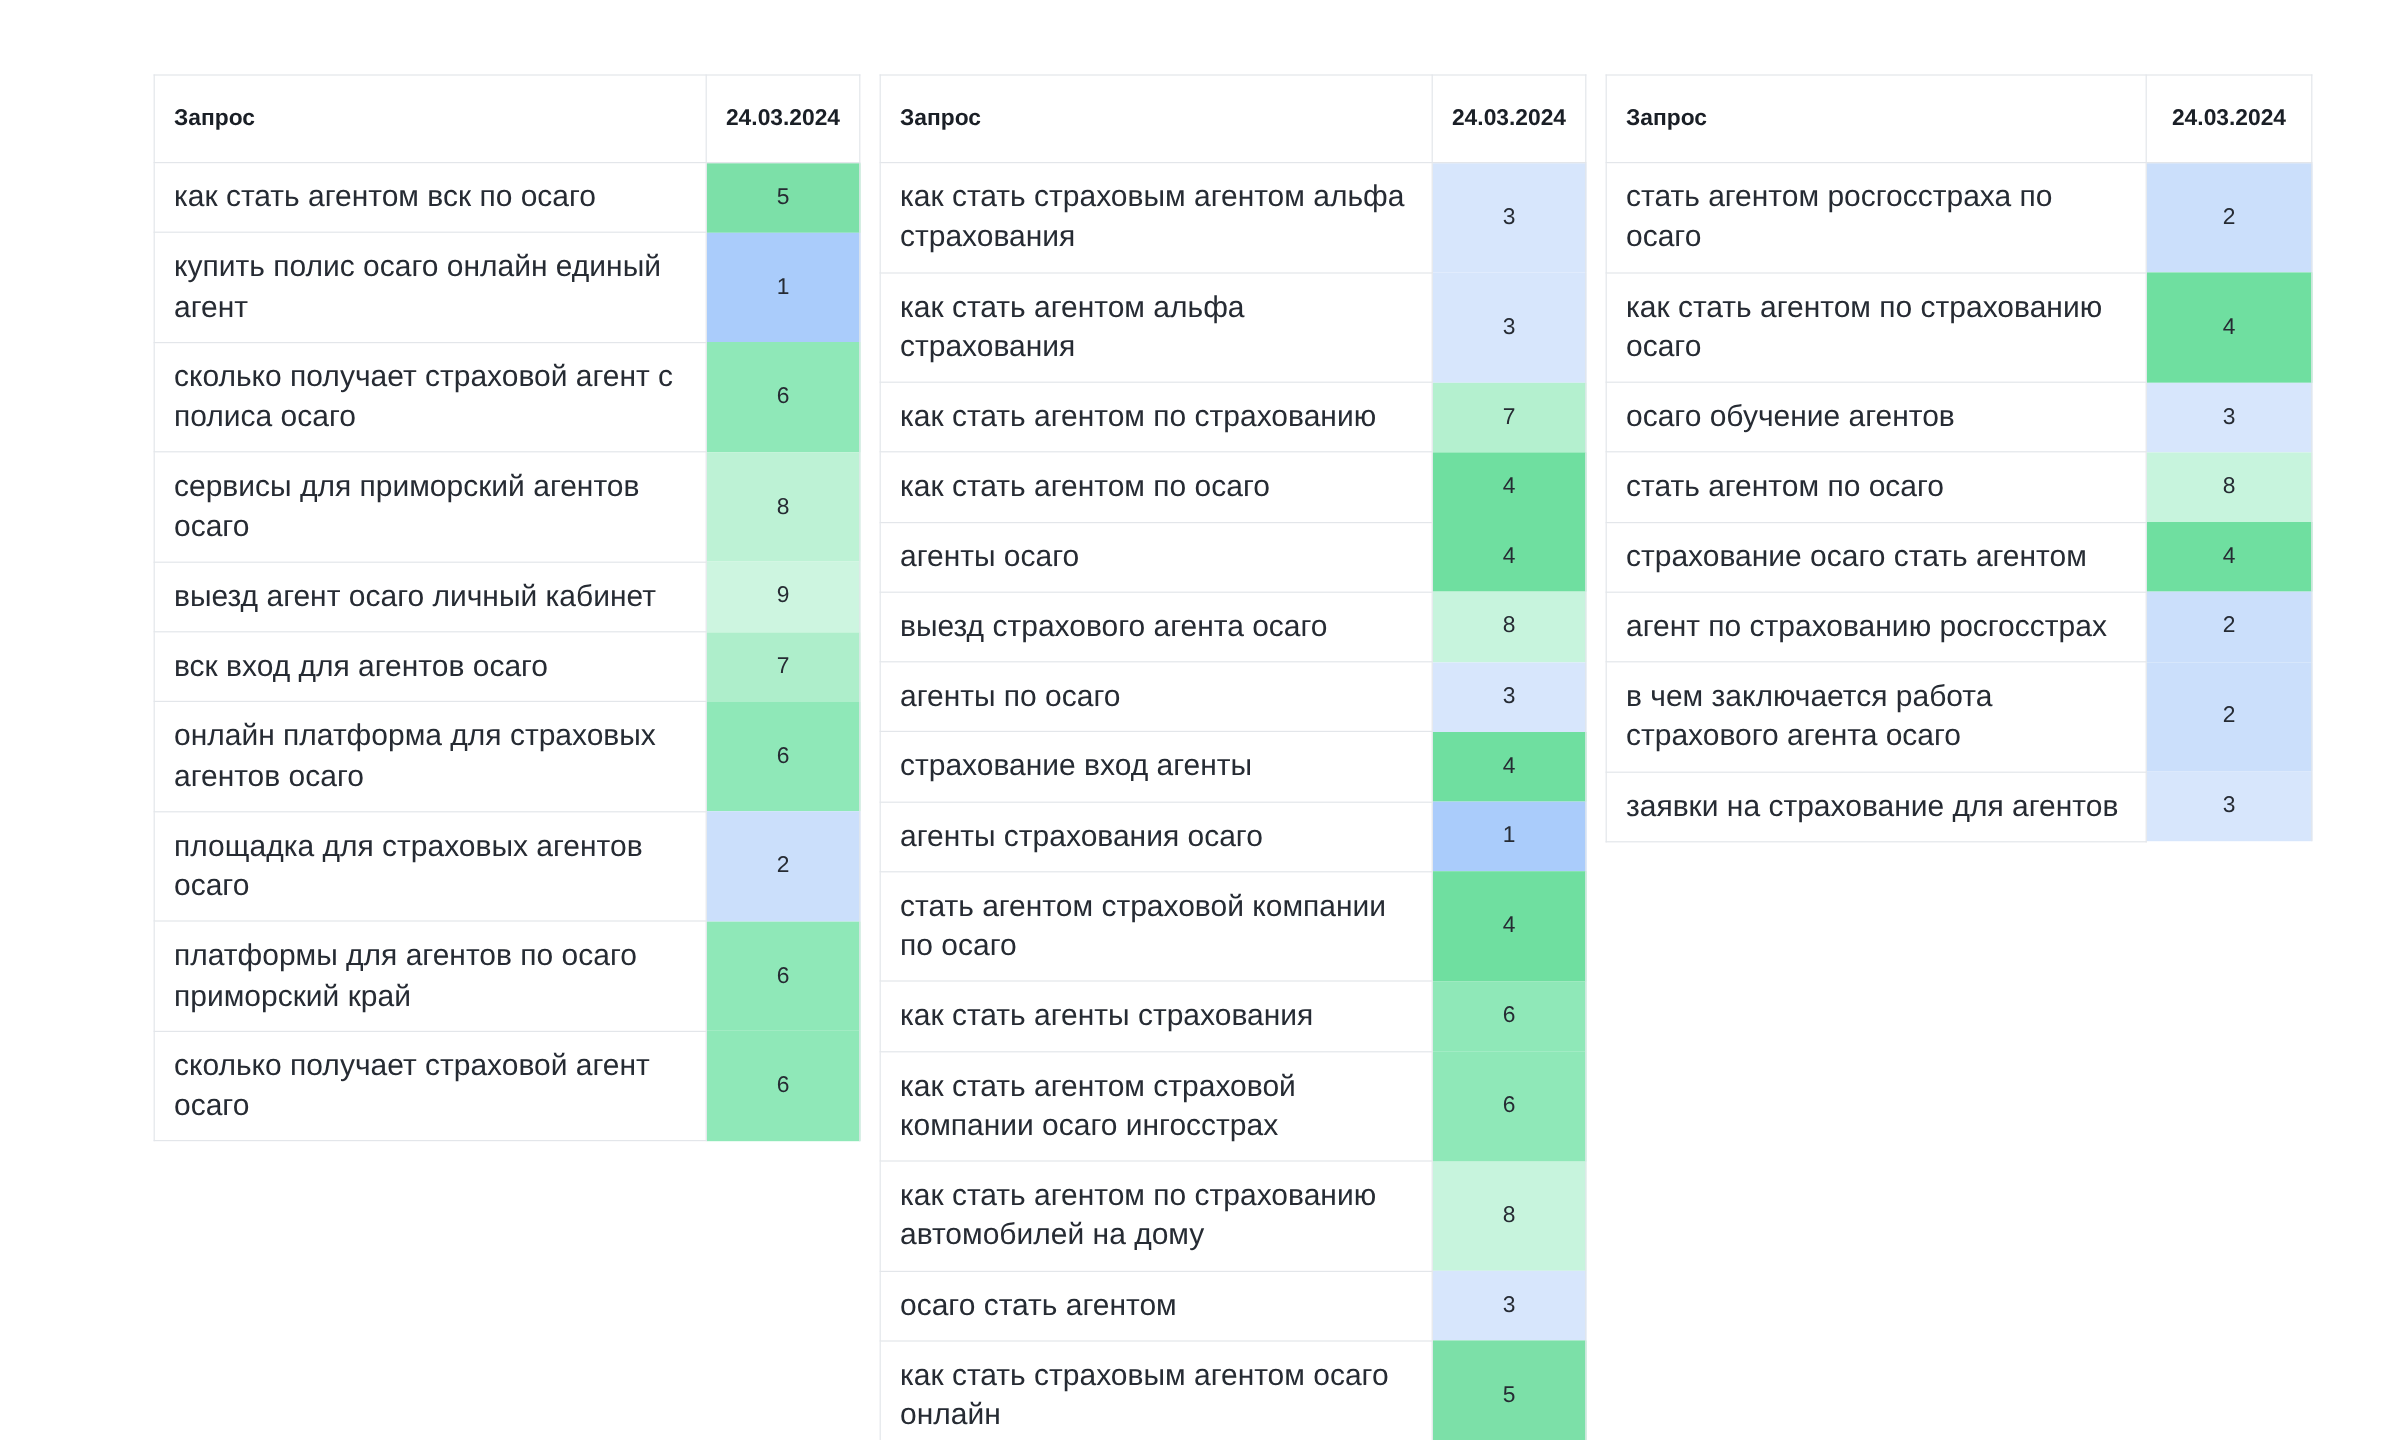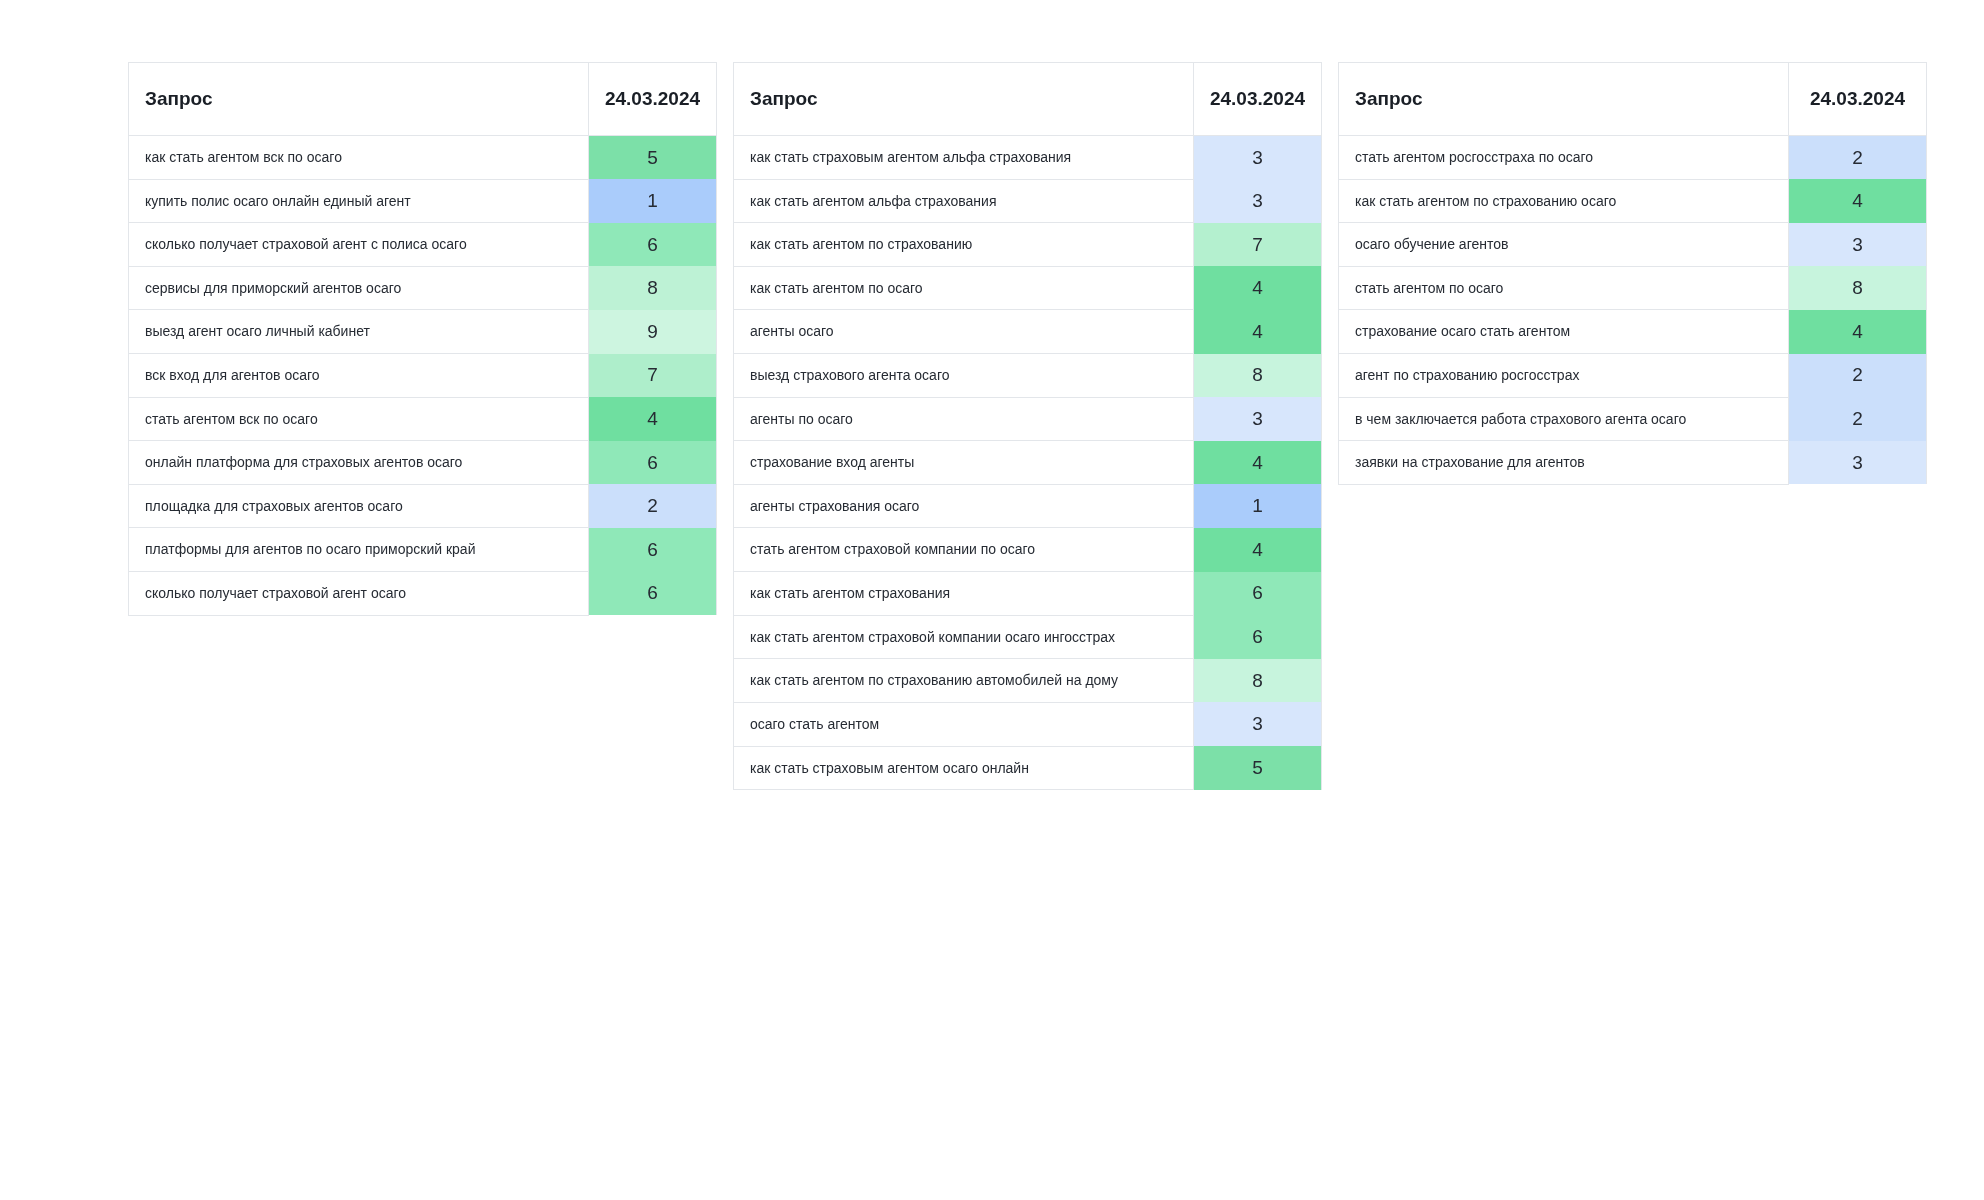--- a/index.html
+++ b/index.html
@@ -33,21 +33,21 @@
   }
   table.qtable th,
   table.qtable td {
     border: 1px solid #e3e6ea;
     vertical-align: middle;
   }
   table.qtable th.th-query,
   table.qtable td.td-query {
     text-align: left;
     padding: 12px 16px;
-    font-size: 14px;
+    font-size: 25px;
     line-height: 1.33;
     color: #262b33;
     font-weight: normal;
   }
   table.qtable th.th-query,
   table.qtable th.th-date {
     font-weight: bold;
     font-size: 19px;
     color: #1a1f26;
     background: #ffffff;
@@ -117,24 +117,20 @@
           </tr>
           <tr>
             <td class="td-query">выезд агент осаго личный кабинет</td>
             <td class="td-val" style="background: rgb(205, 245, 224);">9</td>
           </tr>
           <tr>
             <td class="td-query">вск вход для агентов осаго</td>
             <td class="td-val" style="background: rgb(174, 238, 203);">7</td>
           </tr>
           <tr>
-            <td class="td-query">стать агентом вск по осаго</td>
-            <td class="td-val" style="background: rgb(111, 223, 160);">4</td>
-          </tr>
-          <tr>
             <td class="td-query">онлайн платформа для страховых агентов осаго</td>
             <td class="td-val" style="background: rgb(143, 232, 184);">6</td>
           </tr>
           <tr>
             <td class="td-query">площадка для страховых агентов осаго</td>
             <td class="td-val" style="background: rgb(203, 223, 251);">2</td>
           </tr>
           <tr>
             <td class="td-query">платформы для агентов по осаго приморский край</td>
             <td class="td-val" style="background: rgb(143, 232, 184);">6</td>
@@ -192,21 +188,21 @@
           </tr>
           <tr>
             <td class="td-query">агенты страхования осаго</td>
             <td class="td-val" style="background: rgb(170, 204, 251);">1</td>
           </tr>
           <tr>
             <td class="td-query">стать агентом страховой компании по осаго</td>
             <td class="td-val" style="background: rgb(111, 223, 160);">4</td>
           </tr>
           <tr>
-            <td class="td-query">как стать агентом страхования</td>
+            <td class="td-query">как стать агенты страхования</td>
             <td class="td-val" style="background: rgb(143, 232, 184);">6</td>
           </tr>
           <tr>
             <td class="td-query">как стать агентом страховой компании осаго ингосстрах</td>
             <td class="td-val" style="background: rgb(143, 232, 184);">6</td>
           </tr>
           <tr>
             <td class="td-query">как стать агентом по страхованию автомобилей на дому</td>
             <td class="td-val" style="background: rgb(199, 244, 221);">8</td>
           </tr>

